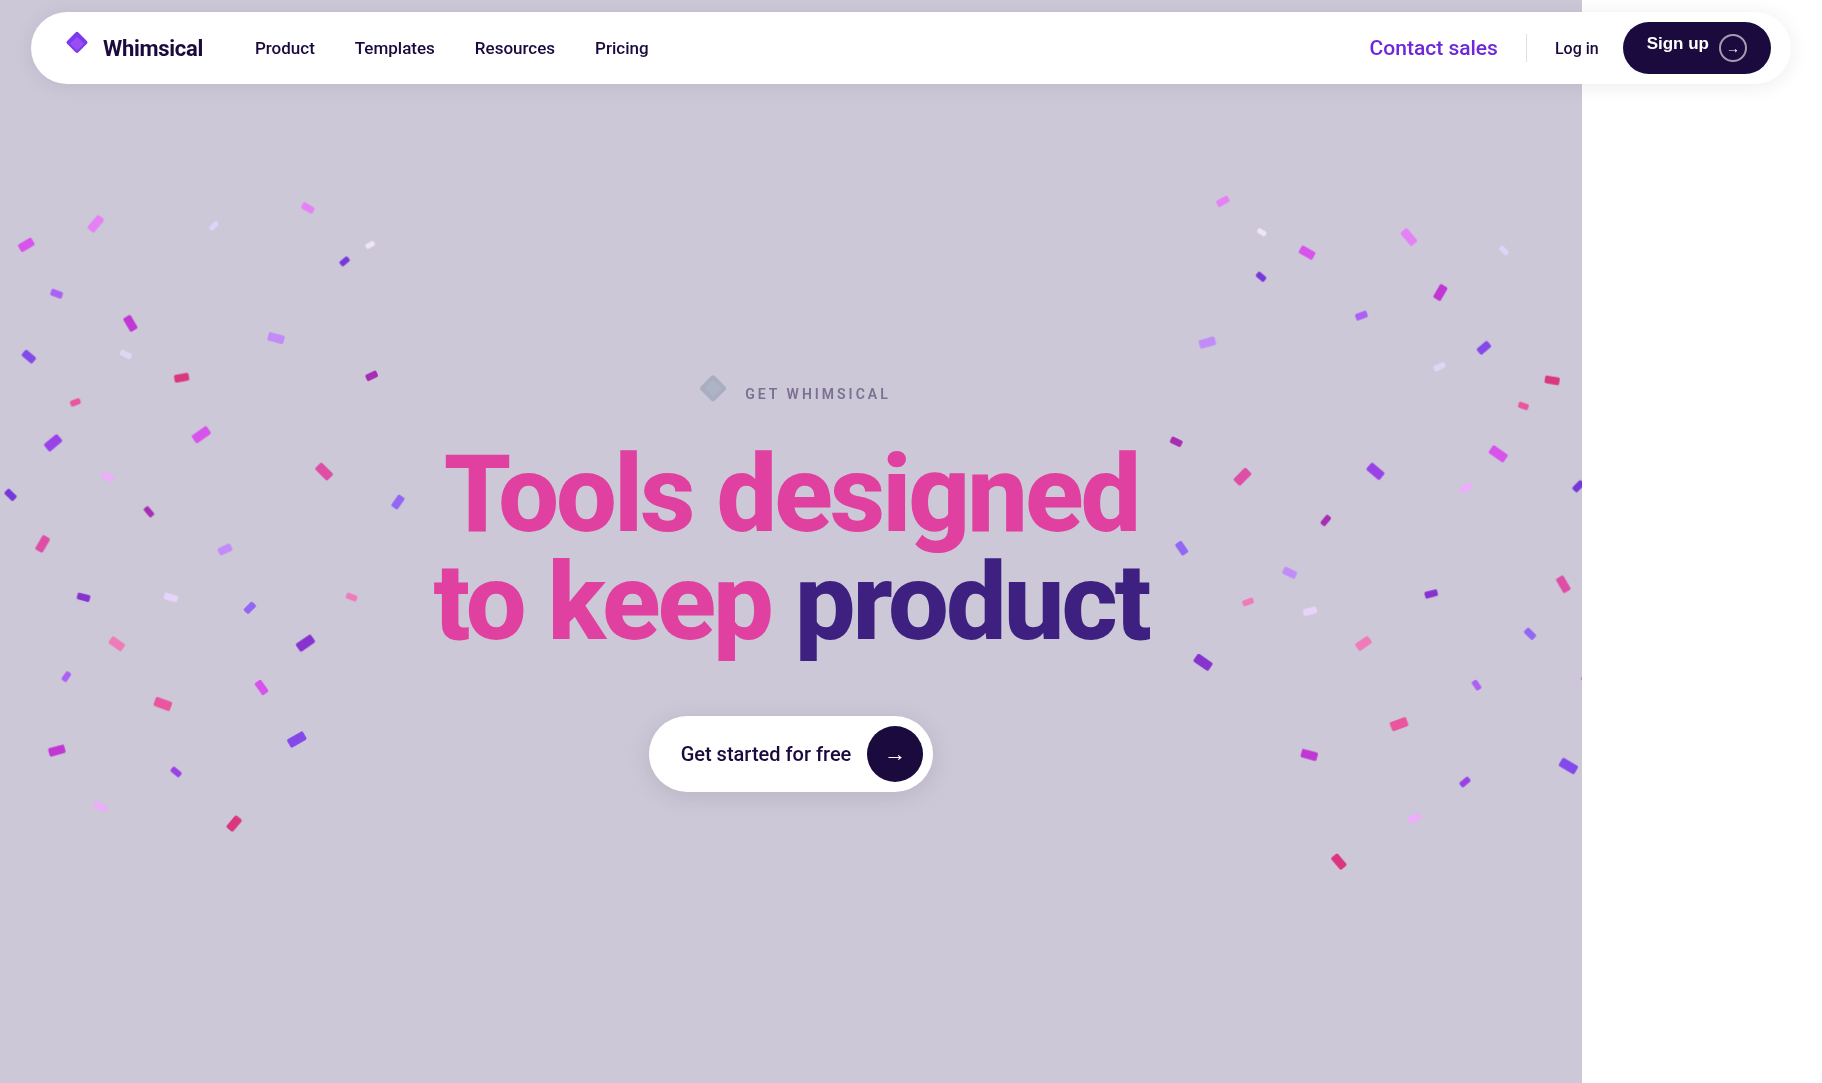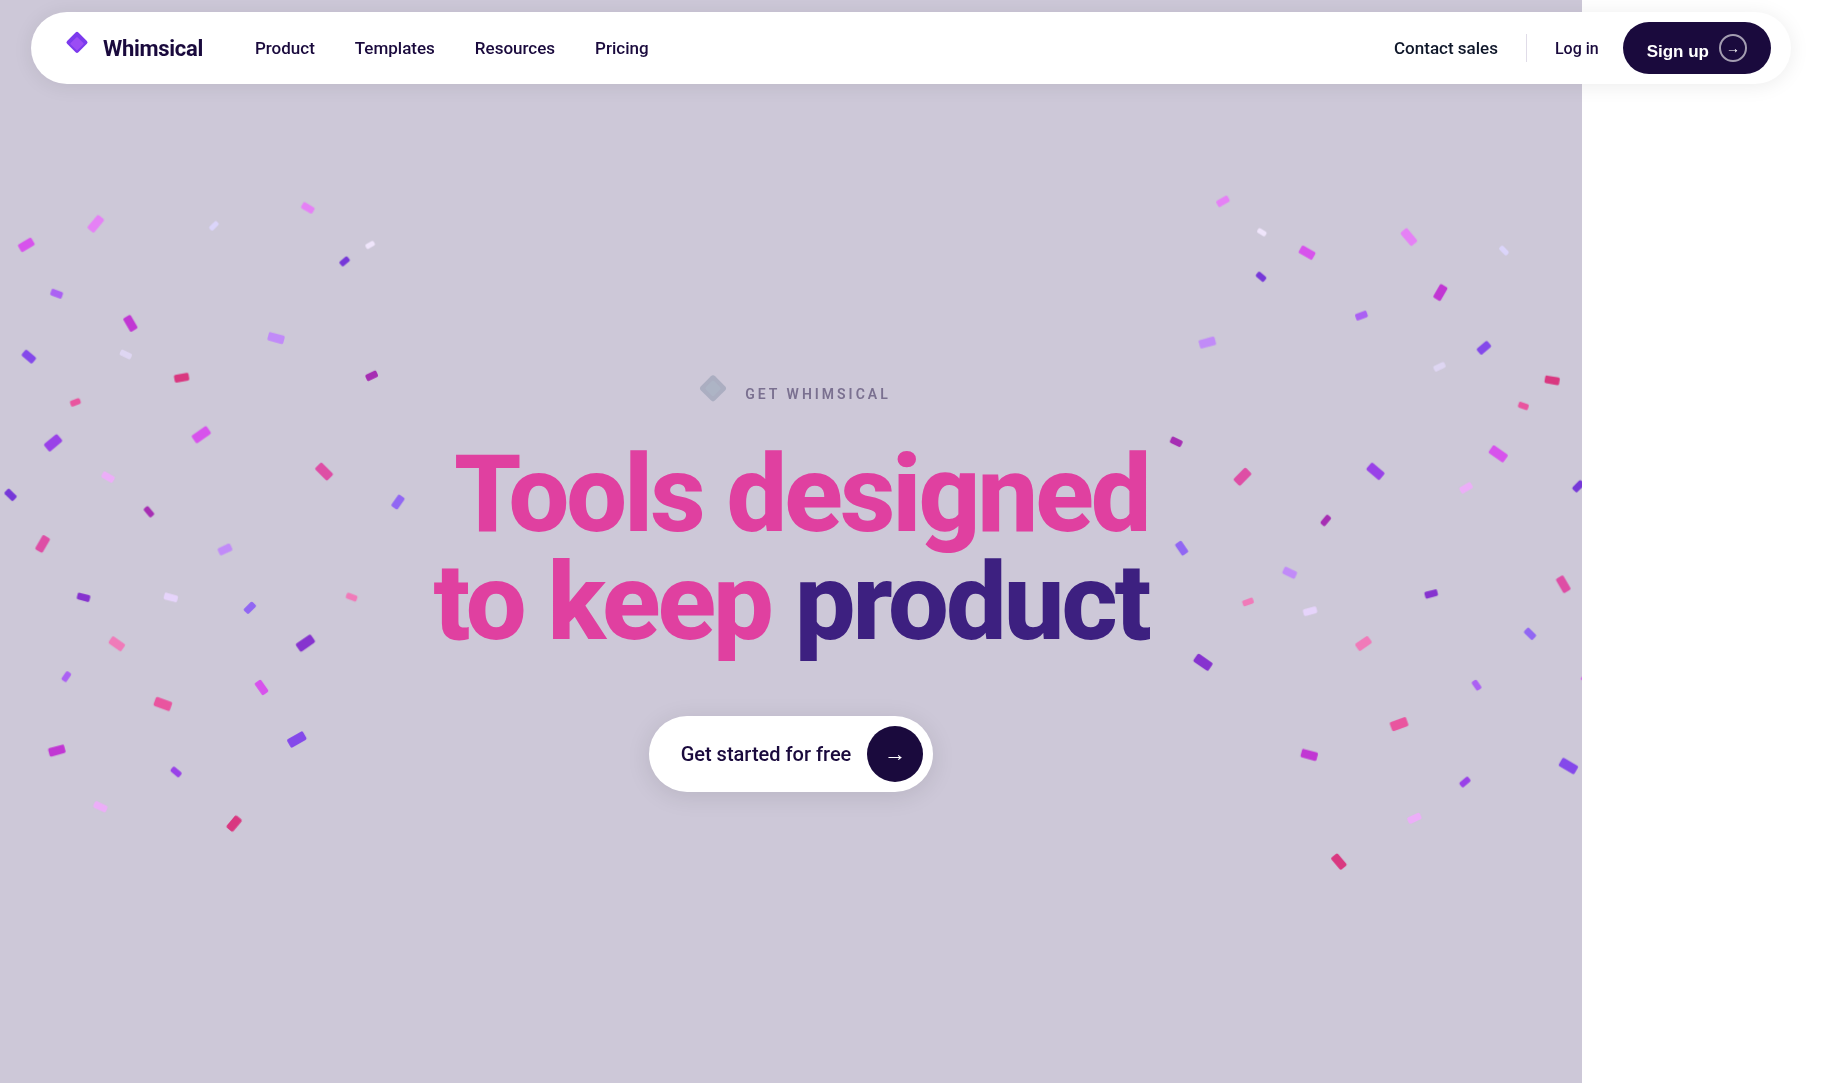--- a/index.html
+++ b/index.html
@@ -71,23 +71,23 @@
       cursor: pointer;
     }
 
     .nav-right {
       display: flex;
       align-items: center;
       gap: 8px;
     }
 
     .nav-contact {
-      font-size: 17px;
+      font-size: 21px;
       font-weight: 500;
-      color: #0f172a;
+      color: #6d28d9;
       text-decoration: none;
       padding: 8px 16px;
       cursor: pointer;
     }
 
     .nav-divider {
       width: 1px;
       height: 28px;
       background: #e0dce8;
       margin: 0 4px;
@@ -97,21 +97,21 @@
       font-size: 16px;
       font-weight: 500;
       color: #1a0a3d;
       padding: 8px 16px;
       cursor: pointer;
       text-decoration: none;
     }
 
     .nav-signup {
       display: flex;
-      align-items: flex-end;
+      align-items: flex-start;
       gap: 10px;
       background: #1a0a3d;
       color: #ffffff;
       font-size: 17px;
       font-weight: 600;
       padding: 12px 24px;
       border-radius: 50px;
       cursor: pointer;
       text-decoration: none;
       border: none;
@@ -184,21 +184,20 @@
       font-size: 108px;
       font-weight: 800;
       line-height: 1.0;
       letter-spacing: -3px;
       max-width: 900px;
       margin-bottom: 60px;
     }
 
     .hero-heading .line1 {
       display: block;
-      text-align: right;
     }
 
     .hero-heading .line2 {
       display: block;
     }
 
     .hero-heading .line3 {
       display: block;
     }
 

